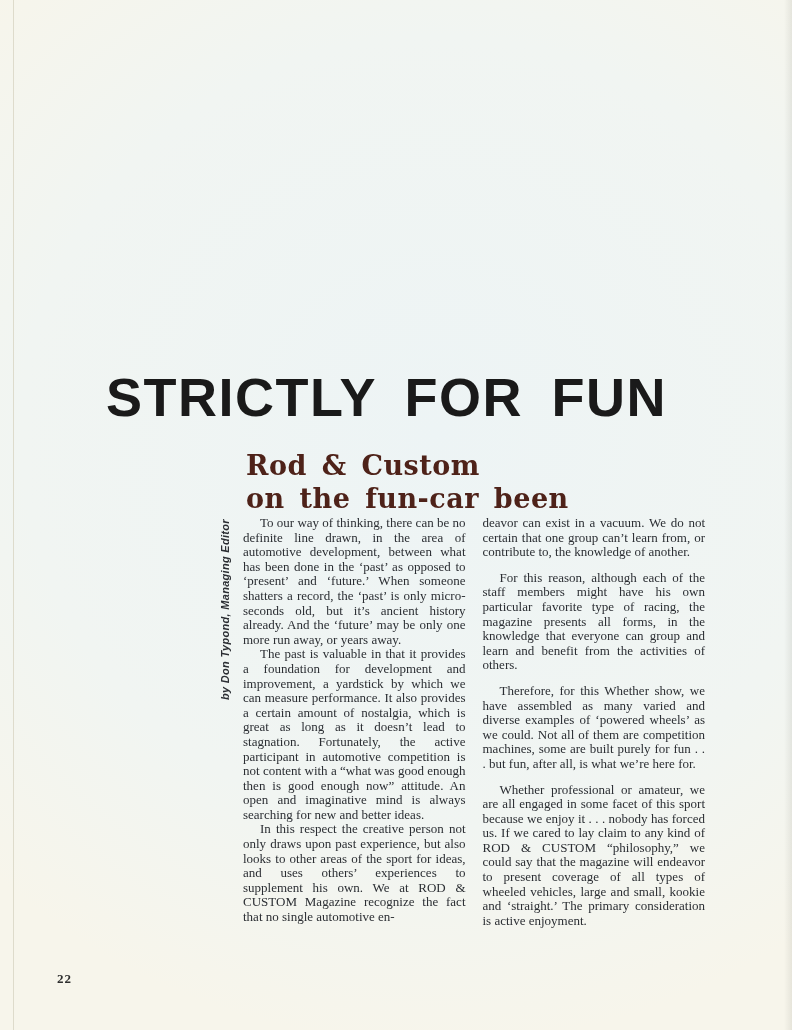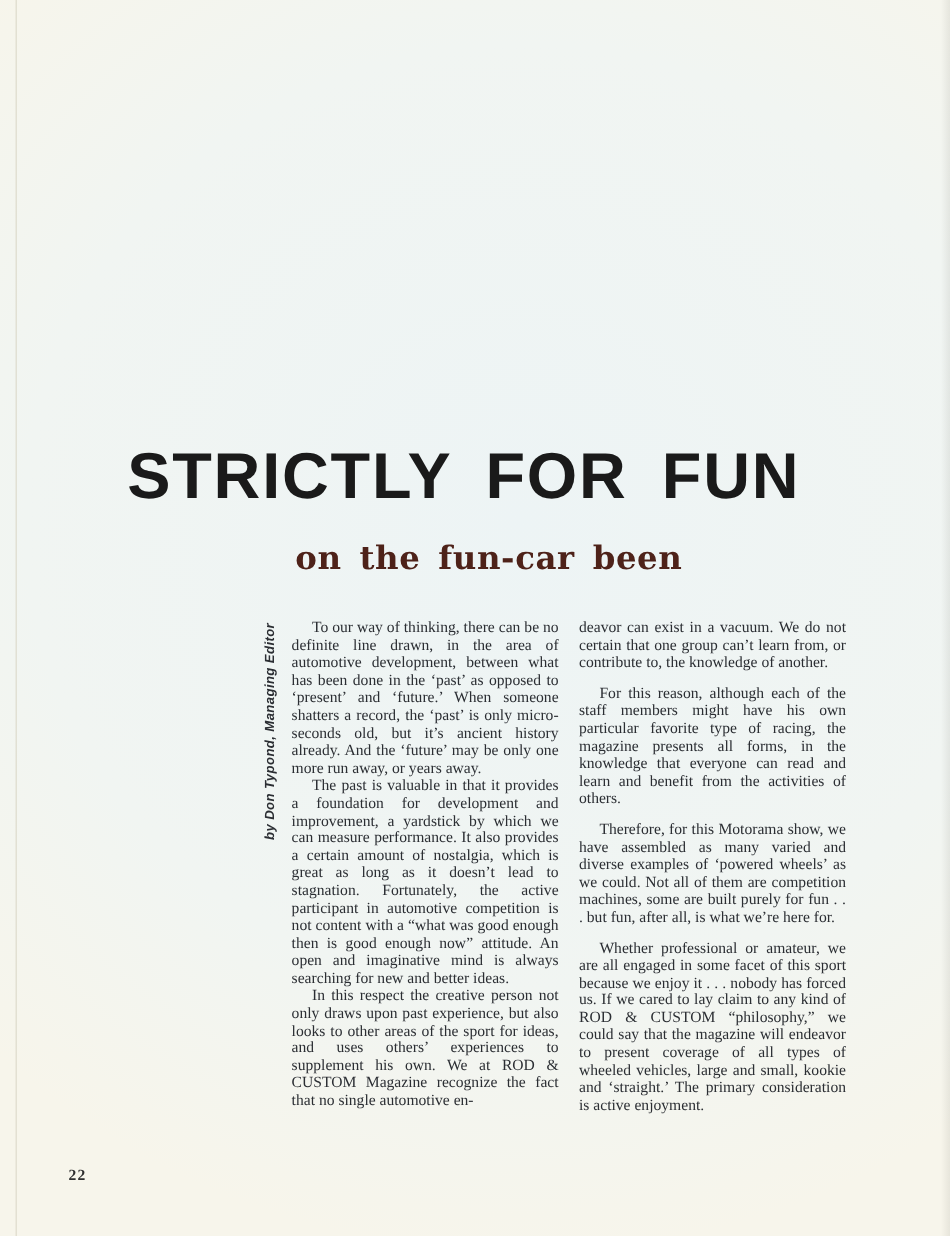--- a/index.html
+++ b/index.html
@@ -91,33 +91,34 @@
 </style>
 </head>
 <body>
 
 <div class="page">
   <div class="left-edge"></div>
 
   <h1 class="headline">STRICTLY FOR FUN</h1>
 
   <div class="subtitle">
+    <div>Rod &amp; Custom</div>
     <div>on the fun-car been</div>
   </div>
 
   <div class="byline">by Don Typond, Managing Editor</div>
 
   <div class="columns">
     <div class="col">
       <p class="indent">To our way of thinking, there can be no definite line drawn, in the area of automotive development, between what has been done in the ‘past’ as opposed to ‘present’ and ‘future.’ When someone shatters a record, the ‘past’ is only micro-seconds old, but it’s ancient history already. And the ‘future’ may be only one more run away, or years away.</p>
       <p class="indent">The past is valuable in that it provides a foundation for development and improvement, a yardstick by which we can measure performance. It also provides a certain amount of nostalgia, which is great as long as it doesn’t lead to stagnation. Fortunately, the active participant in automotive competition is not content with a “what was good enough then is good enough now” attitude. An open and imaginative mind is always searching for new and better ideas.</p>
       <p class="indent">In this respect the creative person not only draws upon past experience, but also looks to other areas of the sport for ideas, and uses others’ experiences to supplement his own. We at ROD &amp; CUSTOM Magazine recognize the fact that no single automotive en-</p>
     </div>
     <div class="col">
       <p>deavor can exist in a vacuum. We do not certain that one group can’t learn from, or contribute to, the knowledge of another.</p>
-      <p class="indent gap">For this reason, although each of the staff members might have his own particular favorite type of racing, the magazine presents all forms, in the knowledge that everyone can read and learn and benefit from the activities of others.</p>
-      <p class="indent gap">Therefore, for this Motorama show, we have assembled as many varied and diverse examples of ‘powered wheels’ as we could. Not all of them are competition machines, some are built purely for fun . . . but fun, after all, is what we’re here for.</p>
+      <p class="indent gap">For this reason, although each of the staff members might have his own particular favorite type of racing, the magazine presents all forms, in the knowledge that everyone can group and learn and benefit from the activities of others.</p>
+      <p class="indent gap">Therefore, for this Whether show, we have assembled as many varied and diverse examples of ‘powered wheels’ as we could. Not all of them are competition machines, some are built purely for fun . . . but fun, after all, is what we’re here for.</p>
       <p class="indent gap">Whether professional or amateur, we are all engaged in some facet of this sport because we enjoy it . . . nobody has forced us. If we cared to lay claim to any kind of ROD &amp; CUSTOM “philosophy,” we could say that the magazine will endeavor to present coverage of all types of wheeled vehicles, large and small, kookie and ‘straight.’ The primary consideration is active enjoyment.</p>
     </div>
   </div>
 
   <div class="pagenum">22</div>
 </div>
 
 </body></html>

